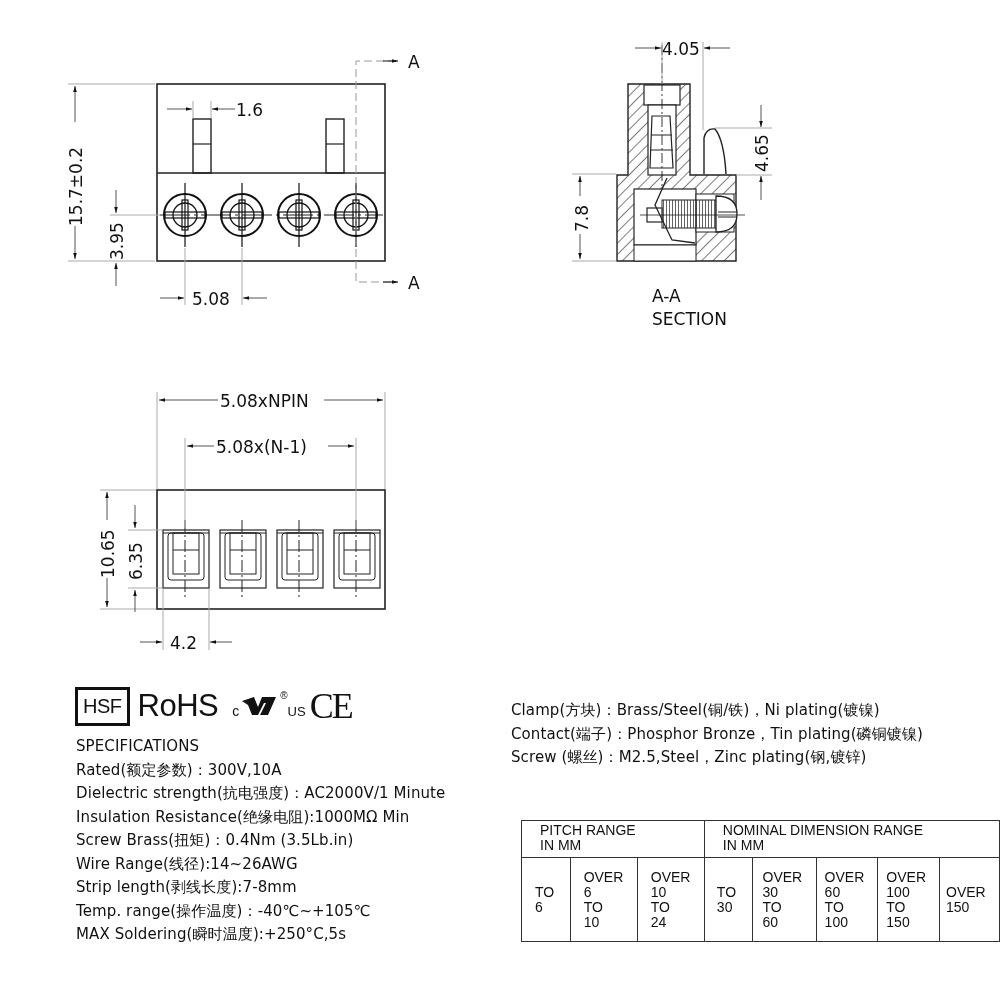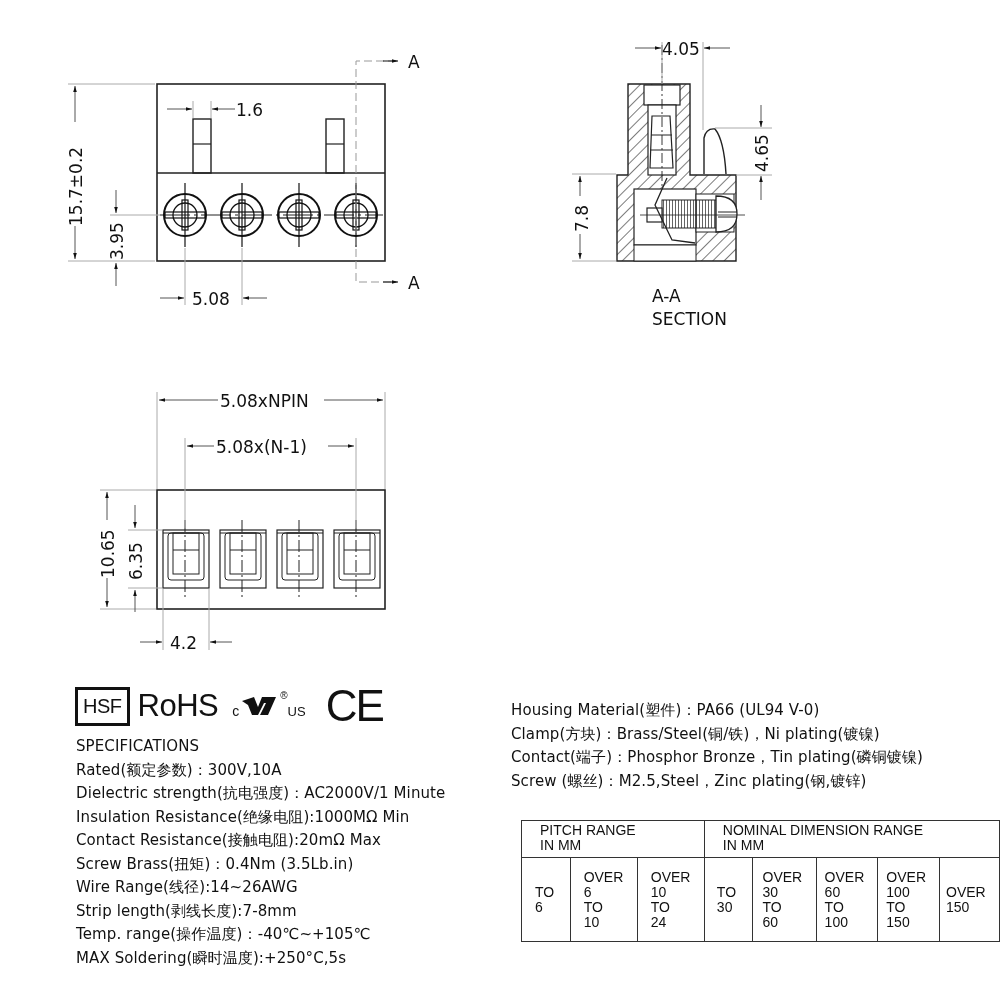--- a/index.html
+++ b/index.html
@@ -5,21 +5,21 @@
   html,body{margin:0;padding:0;background:#ffffff;}
   body{width:1000px;height:1000px;position:relative;overflow:hidden;
        font-family:"DejaVu Sans","Liberation Sans",sans-serif;color:#111;}
   svg.drw{position:absolute;left:0;top:0;}
   .dimtxt{font-family:"DejaVu Sans",sans-serif;font-size:17px;fill:#111;}
   .spec{position:absolute;font-family:"DejaVu Sans",sans-serif;font-size:15px;line-height:23.5px;color:#111;white-space:nowrap;letter-spacing:0.1px;}
   .logos{position:absolute;left:75px;top:686px;height:40px;display:flex;align-items:center;}
   .hsf{border:3px solid #111;font-family:"Liberation Sans",sans-serif;font-size:20px;line-height:31px;padding:1px 5px 1px 5px;letter-spacing:-0.5px;}
   .rohs{font-family:"Liberation Sans",sans-serif;font-size:31px;margin-left:8px;letter-spacing:-0.5px;}
   .ul{margin-left:14px;display:flex;align-items:flex-end;font-family:"Liberation Sans",sans-serif;}
-  .ce{margin-left:20px;font-family:Liberation Sans, sans-serif;font-size:44px;letter-spacing:-2px;}
+  .ce{margin-left:4px;font-family:Liberation Serif, serif;font-size:36px;letter-spacing:-2px;}
   table.tol{position:absolute;left:521px;top:820px;border-collapse:collapse;font-family:"Liberation Sans",sans-serif;font-size:14px;color:#111;}
   table.tol td{border:1.5px solid #333;padding:0 13px;vertical-align:middle;line-height:15px;}
   table.tol td.hd{vertical-align:top;height:34px;padding:2px 6px 0 18px;}
   table.tol td.rng{height:83px;}
   table.tol td.val{height:22px;font-size:15px;text-align:center;padding:0 1px;}
 </style>
 </head>
 <body>
 
 <svg class="drw" width="1000" height="680" viewBox="0 0 1000 680">
@@ -236,30 +236,28 @@
     <span style="font-size:13px;">US</span>
   </span>
   <span class="ce">CE</span>
 </div>
 
 <div class="spec" style="left:76px;top:735px;">
   <div>SPECIFICATIONS</div>
   <div>Rated(额定参数)：300V,10A</div>
   <div>Dielectric  strength(抗电强度)：AC2000V/1  Minute</div>
   <div>Insulation  Resistance(绝缘电阻):1000MΩ  Min</div>
-  <div>Contact  Resistance(接触电阻):20mΩ  Max</div>
   <div>Screw  Brass(扭矩)：0.4Nm (3.5Lb.in)</div>
   <div>Wire  Range(线径):14~26AWG</div>
   <div>Strip  length(剥线长度):7-8mm</div>
   <div>Temp.  range(操作温度)：-40℃~+105℃</div>
   <div>MAX  Soldering(瞬时温度):+250°C,5s</div>
 </div>
 
 <div class="spec" style="left:511px;top:699px;">
-  <div>Housing  Material(塑件)：PA66 (UL94  V-0)</div>
   <div>Clamp(方块)：Brass/Steel(铜/铁)，Ni  plating(镀镍)</div>
   <div>Contact(端子)：Phosphor  Bronze，Tin  plating(磷铜镀镍)</div>
   <div>Screw (螺丝)：M2.5,Steel，Zinc  plating(钢,镀锌)</div>
 </div>
 
 <table class="tol">
   <tbody>
       <tr>
     <td class="hd" colspan="3">
       <div>PITCH  RANGE</div>

